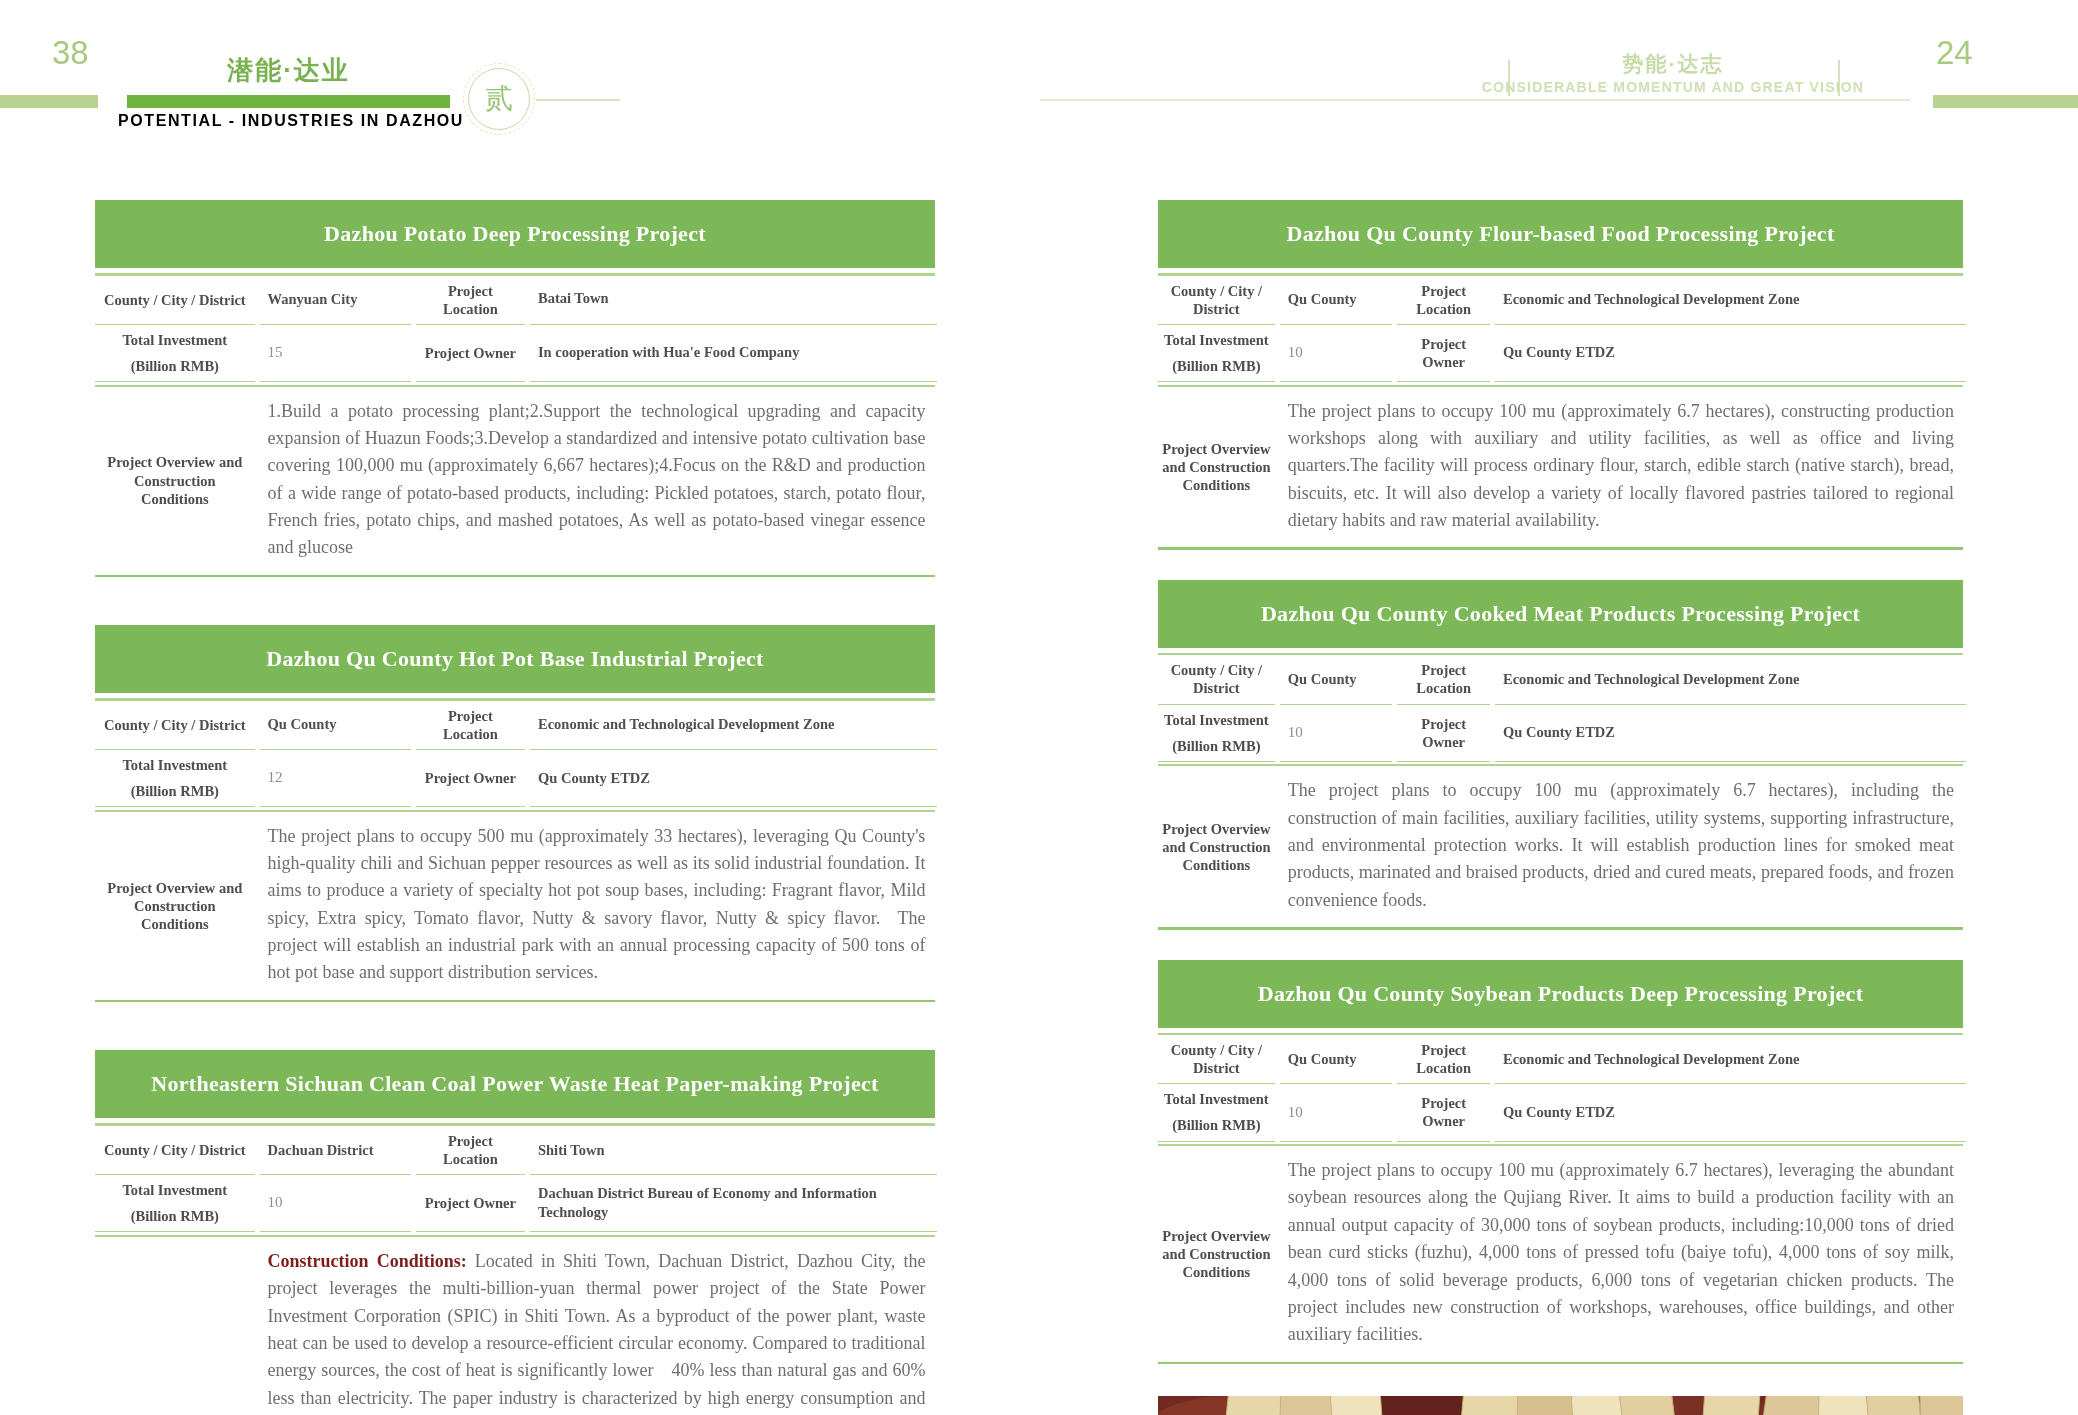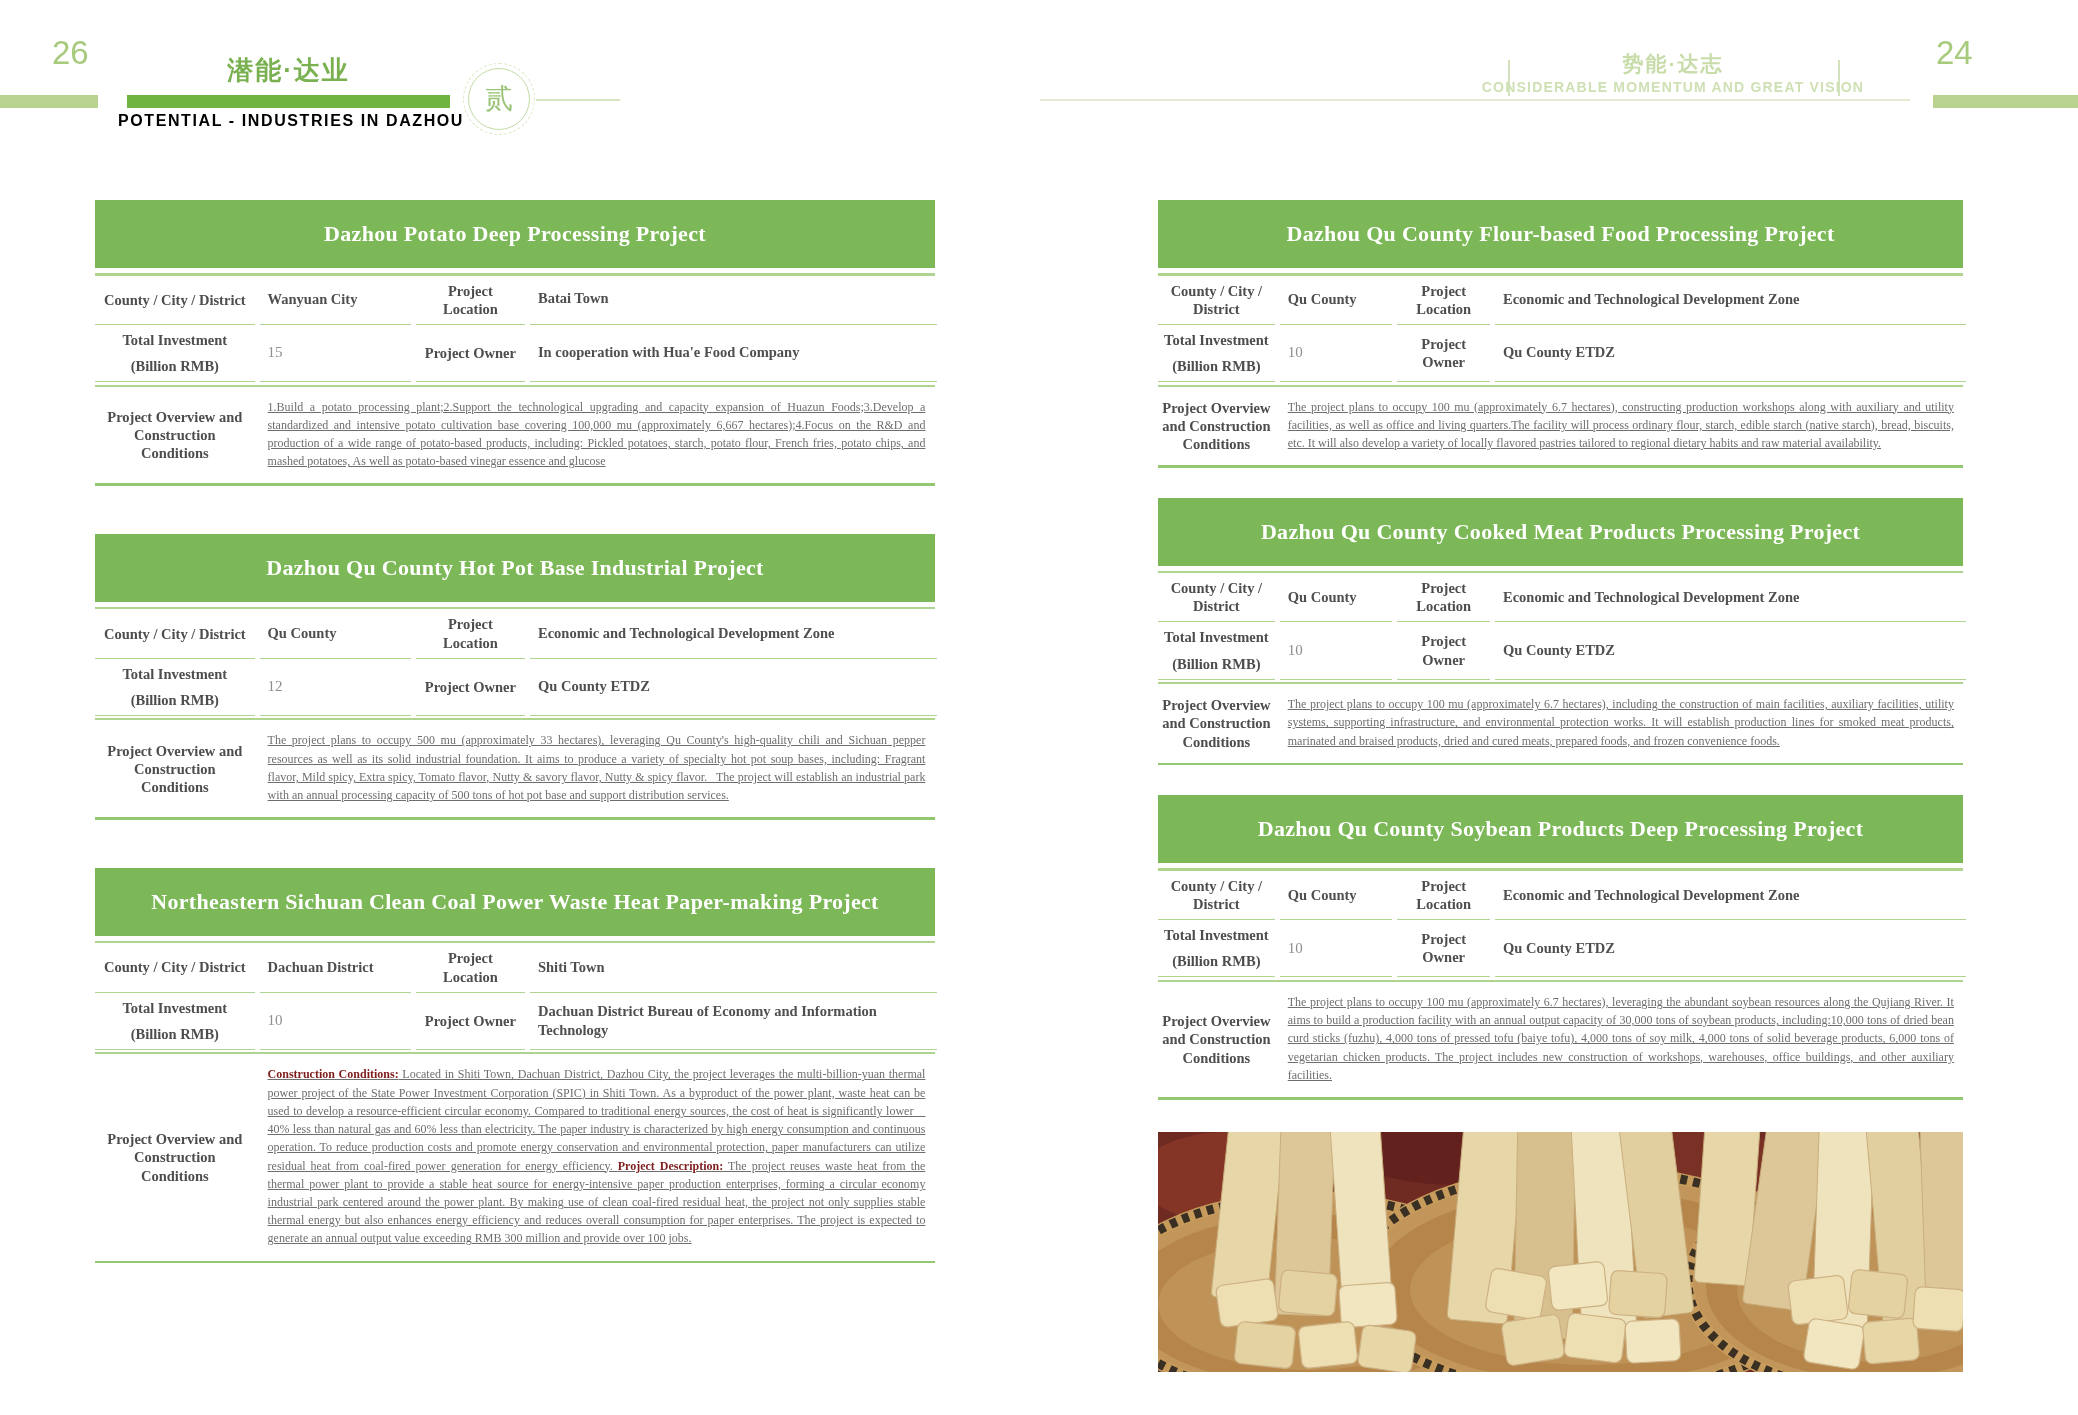--- a/index.html
+++ b/index.html
@@ -73,31 +73,31 @@
   .trow-2 .cell{min-height:54px;border-bottom:1.5px solid var(--rule);}
   .lbl{font-weight:700;font-size:14.5px;color:var(--label);justify-content:center;text-align:center;line-height:1.25;}
   .val{font-weight:700;font-size:14.5px;color:var(--value);justify-content:flex-start;text-align:left;line-height:1.3;padding-left:8px;}
   .num{font-weight:400;color:#8e8e8e;font-size:15px;}
   .inv-lbl{flex-direction:column;justify-content:center;gap:8px;}
   
   #left-col .project-table:first-child .c-loc-val{align-items:flex-end;padding-bottom:16px;}
 
   .trow-overview .cell{border-bottom:none;}
   .ov-lbl{align-items:center;}
-  .ov-text{display:block;font-size:12px;line-height:1.52;color:var(--body-text);
-    text-align:justify;padding:11px 2px 13px 8px;text-decoration:underline;}
+  .ov-text{display:block;font-size:18px;line-height:1.52;color:var(--body-text);
+    text-align:justify;padding:11px 2px 13px 8px;}
   .ov-text b{color:#7f1d1d;}
 
   
   #photo{margin-top:32px;width:100%;height:240px;display:block;}
 </style>
 </head>
 <body>
 
-<div class="abs page-num" id="page-num-left">26</div>
+<div class="abs page-num" id="page-num-left">38</div>
 <div class="abs" id="bar-left-edge"></div>
 <div class="abs" id="bar-left-main"></div>
 <div class="abs" id="title-cn-left">潜能·达业</div>
 <div class="abs" id="subtitle-left">POTENTIAL - INDUSTRIES IN DAZHOU</div>
 <div class="abs" id="seal">
   <span id="seal-char">贰</span>
 </div>
 <div class="abs" id="seal-line"></div>
 
 <div class="abs" id="rule-right-header"></div>

